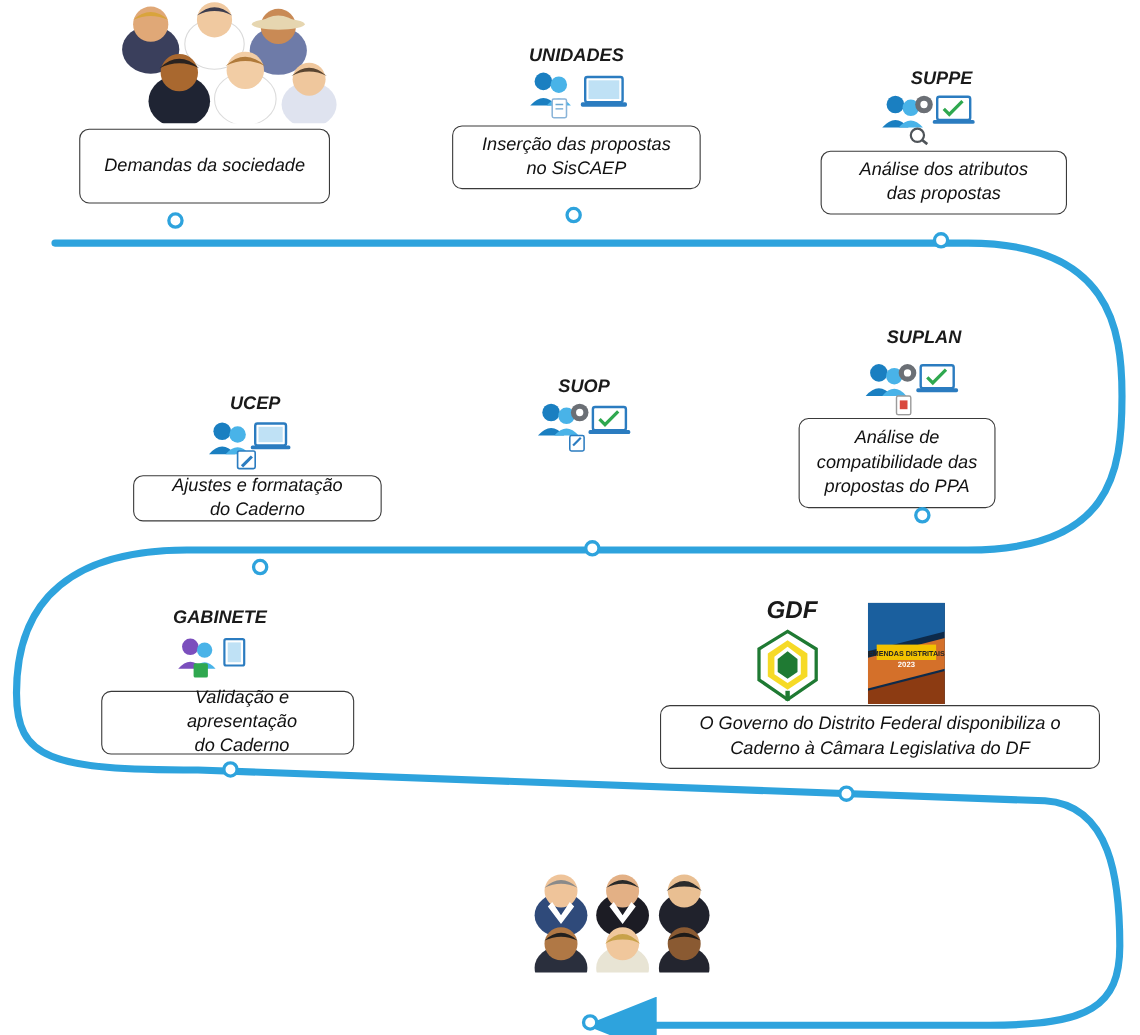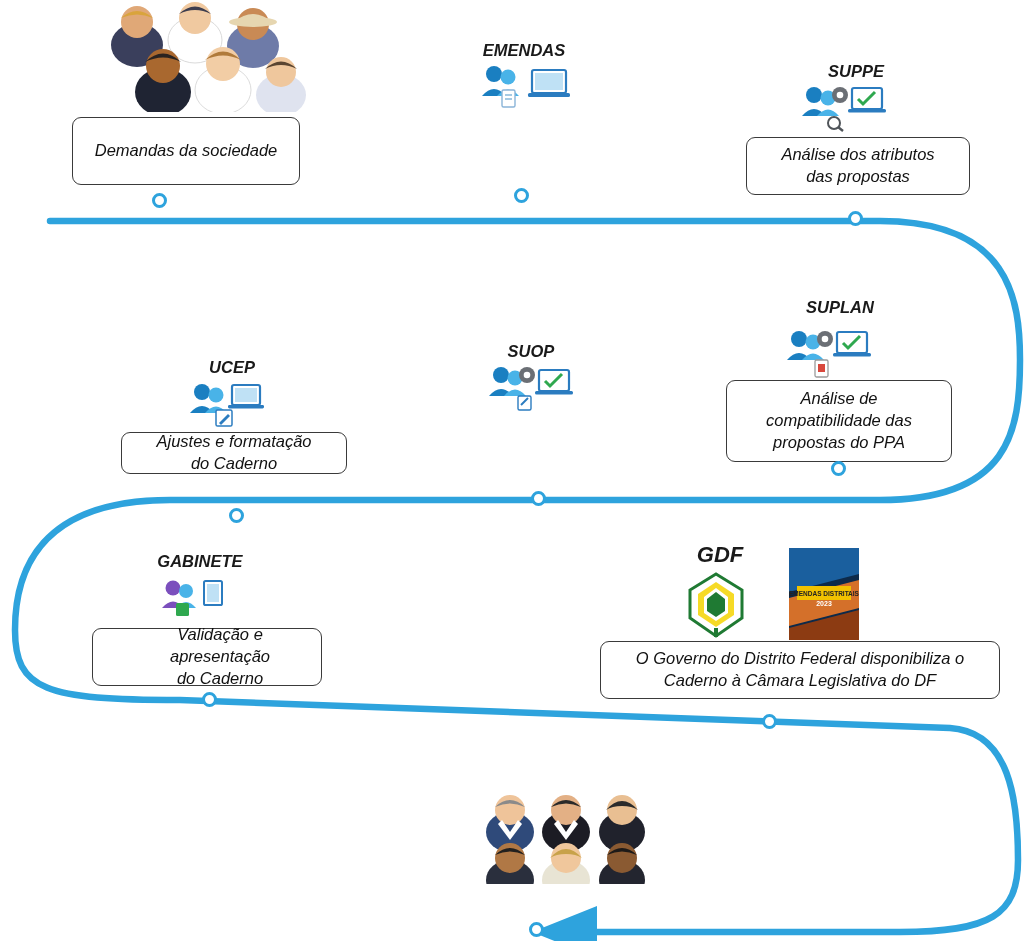--- a/index.html
+++ b/index.html
@@ -102,35 +102,37 @@
       <g>
         <ellipse cx="186" cy="95" rx="25" ry="21" fill="#dfe3ef"></ellipse>
         <circle cx="186" cy="72" r="15" fill="#efc79d"></circle>
         <path d="M170 69 q16 -15 32 0 q-16 -8 -32 0z" fill="#5a4531"></path>
       </g>
     </svg>
   </div>
 
   <div class="label" style="left:72px;top:117px;width:228px;height:68px;display:flex;align-items:center;justify-content:center;">Demandas da sociedade</div>
 
-  <div class="caption" style="left:424px;top:41px;width:200px;">EMENDAS</div>
+  <div class="caption" style="left:424px;top:41px;width:200px;">UNIDADES</div>
   <div class="iconset" style="left:478px;top:62px;">
     <svg width="92" height="48" viewBox="0 0 92 48">
       <circle cx="16" cy="12" r="8" fill="#1a7fc1"></circle>
       <path d="M4 34 q12 -14 24 0 z" fill="#1a7fc1"></path>
       <circle cx="30" cy="15" r="7.5" fill="#49b3e8"></circle>
       <path d="M19 34 q11 -13 22 0 z" fill="#49b3e8"></path>
       <rect x="24" y="28" width="13" height="17" rx="1.5" fill="#ffffff" stroke="#8ab4d8" stroke-width="1.4"></rect>
       <line x1="27" y1="33" x2="34" y2="33" stroke="#6aa6d0" stroke-width="1.2"></line>
       <line x1="27" y1="37" x2="34" y2="37" stroke="#6aa6d0" stroke-width="1.2"></line>
       <rect x="54" y="8" width="34" height="23" rx="2" fill="#ffffff" stroke="#2b7cc0" stroke-width="2.2"></rect>
       <rect x="57" y="11" width="28" height="17" fill="#bfe1f5"></rect>
       <rect x="50" y="31" width="42" height="4" rx="1.6" fill="#2b7cc0"></rect>
     </svg>
   </div>
+  <div class="label" style="left:411px;top:114px;width:226px;height:58px;display:flex;align-items:center;justify-content:center;">Inserção das propostas
+no SisCAEP</div>
 
   <div class="caption" style="left:756px;top:62px;width:200px;">SUPPE</div>
   <div class="iconset" style="left:800px;top:84px;">
     <svg width="92" height="48" viewBox="0 0 92 48">
       <circle cx="14" cy="11" r="8" fill="#1a7fc1"></circle>
       <path d="M2 32 q12 -14 24 0 z" fill="#1a7fc1"></path>
       <circle cx="28" cy="14" r="7.5" fill="#49b3e8"></circle>
       <path d="M17 32 q11 -13 22 0 z" fill="#49b3e8"></path>
       <g fill="#6b6f75">
         <circle cx="40" cy="11" r="8"></circle>
@@ -155,21 +157,21 @@
       <path d="M17 32 q11 -13 22 0 z" fill="#49b3e8"></path>
       <circle cx="40" cy="11" r="8" fill="#6b6f75"></circle>
       <circle cx="40" cy="11" r="3.3" fill="#ffffff"></circle>
       <rect x="52" y="4" width="30" height="21" rx="2" fill="#ffffff" stroke="#2b7cc0" stroke-width="2.2"></rect>
       <path d="M58 15 l5 5 l12 -12" fill="none" stroke="#2fa84f" stroke-width="3"></path>
       <rect x="48" y="25" width="38" height="3.6" rx="1.5" fill="#2b7cc0"></rect>
       <rect x="30" y="32" width="13" height="17" rx="1.5" fill="#ffffff" stroke="#9b9b9b" stroke-width="1.3"></rect>
       <rect x="33" y="36" width="7" height="8" fill="#d9483d"></rect>
     </svg>
   </div>
-  <div class="label" style="left:726px;top:380px;width:226px;height:82px;display:flex;align-items:center;justify-content:center;">Análise de
+  <div class="label" style="left:726px;top:380px;width:179px;height:82px;display:flex;align-items:center;justify-content:center;">Análise de
 compatibilidade das
 propostas do PPA</div>
 
   <div class="caption" style="left:431px;top:342px;width:200px;">SUOP</div>
   <div class="iconset" style="left:487px;top:364px;">
     <svg width="88" height="48" viewBox="0 0 88 48">
       <circle cx="14" cy="11" r="8" fill="#1a7fc1"></circle>
       <path d="M2 32 q12 -14 24 0 z" fill="#1a7fc1"></path>
       <circle cx="28" cy="14" r="7.5" fill="#49b3e8"></circle>
       <path d="M17 32 q11 -13 22 0 z" fill="#49b3e8"></path>

